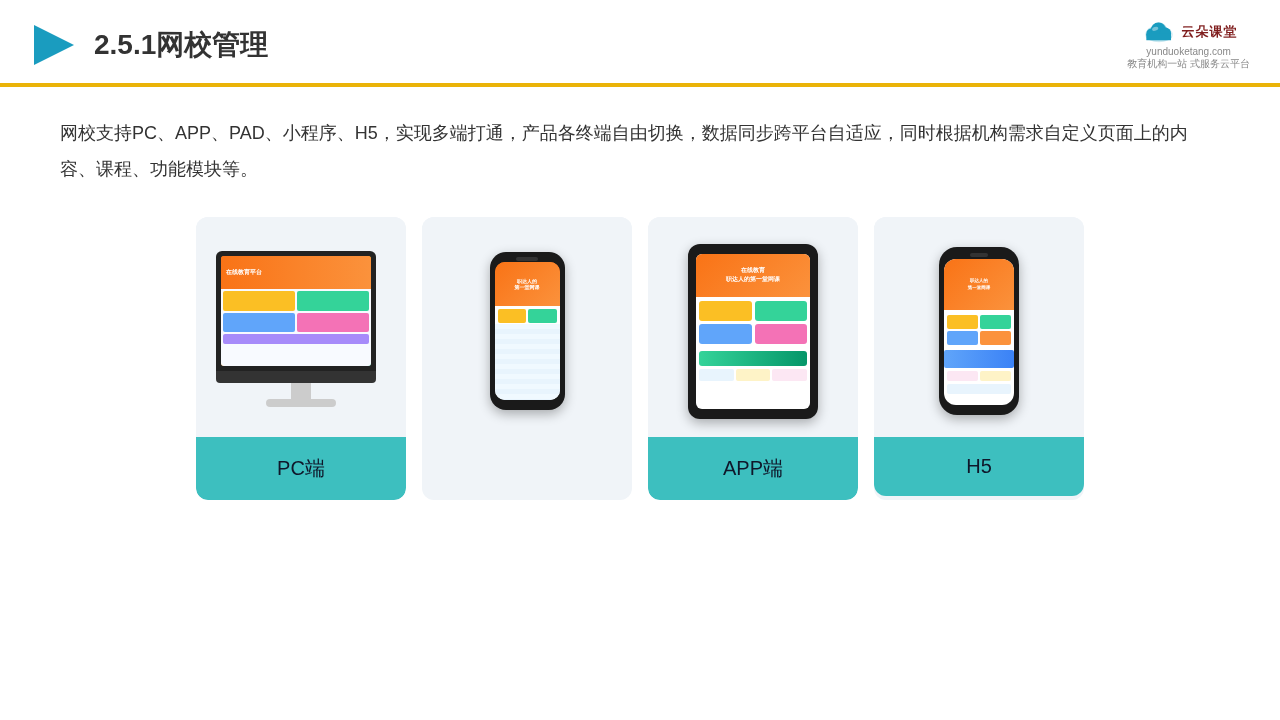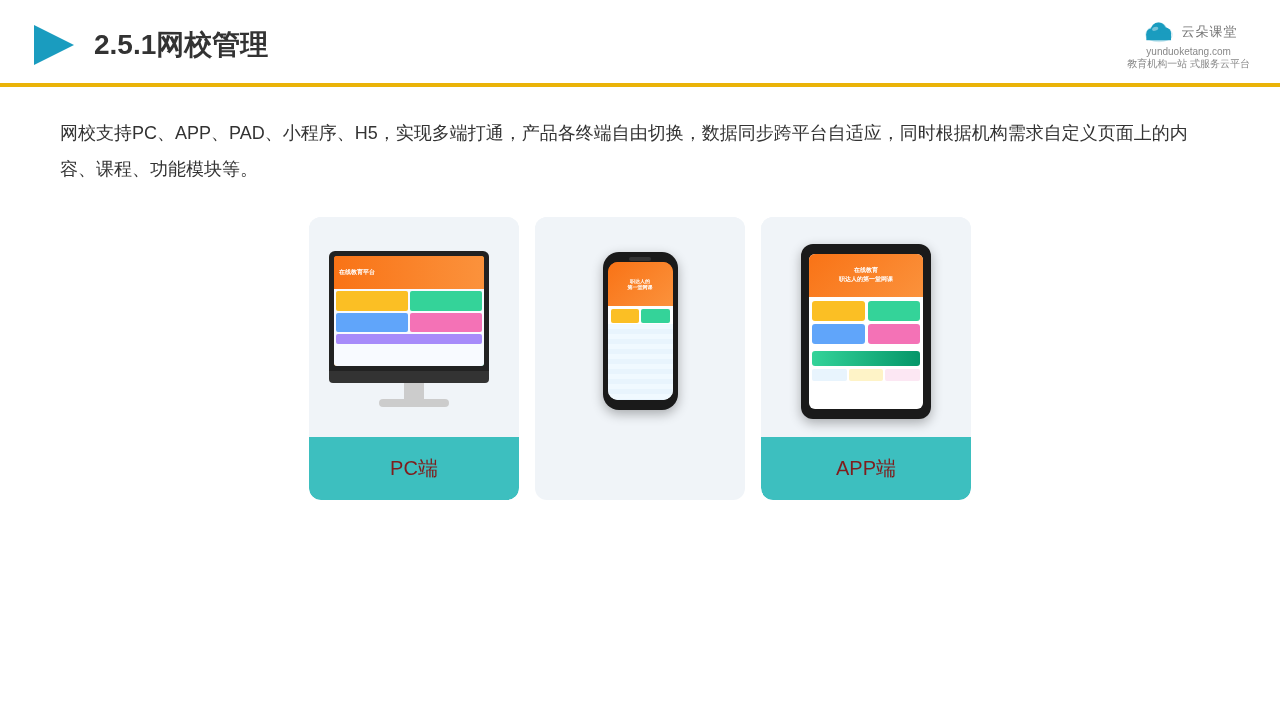--- a/index.html
+++ b/index.html
@@ -39,22 +39,22 @@
       flex-direction: column;
       align-items: center;
     }
     .logo-cloud {
       display: flex;
       align-items: center;
       gap: 4px;
     }
     .logo-text-main {
       font-size: 13px;
-      color: #737373;
-      font-weight: normal;
+      color: #7f1d1d;
+      font-weight: bold;
       letter-spacing: 1px;
     }
     .logo-sub {
       font-size: 10px;
       color: #888;
       text-align: center;
     }
 
     
     .description {
@@ -89,21 +89,21 @@
       display: flex;
       align-items: center;
       justify-content: center;
       padding: 16px 10px 8px 10px;
       background: #f0f4f8;
     }
 
     .card-label {
       width: 100%;
       background: #3dbfbf;
-      color: #7f1d1d;
+      color: #0f172a;
       text-align: center;
       font-size: 20px;
       font-weight: 500;
       padding: 18px 0;
       border-radius: 0 0 12px 12px;
     }
 
     
     
     .pc-monitor {
@@ -427,14 +427,38 @@
             <div style="height:12px;background:#fef3c7;border-radius:2px;"></div>
             <div style="height:12px;background:#fce7f3;border-radius:2px;"></div>
           </div>
         </div>
       </div>
     </div>
     <div class="card-label">APP端</div>
   </div>
 
 
+  <div class="card">
+    <div class="card-image-area">
+      <div class="phone-modern">
+        <div class="phone-modern-screen">
+          <div class="phone-modern-header">
+            <div class="phone-modern-header-text">职达人的<br>第一堂网课</div>
+          </div>
+          <div class="phone-modern-body">
+            <div class="phone-modern-item"></div>
+            <div class="phone-modern-item"></div>
+            <div class="phone-modern-item"></div>
+            <div class="phone-modern-item" style="background:#fb923c;"></div>
+          </div>
+          <div class="phone-banner" style="background:linear-gradient(90deg,#60a5fa,#3b82f6);"></div>
+          <div style="margin:3px;display:grid;grid-template-columns:1fr 1fr;gap:2px;">
+            <div style="height:10px;background:#fce7f3;border-radius:2px;"></div>
+            <div style="height:10px;background:#fef3c7;border-radius:2px;"></div>
+          </div>
+          <div style="margin:3px;height:10px;background:#e8f4fd;border-radius:2px;"></div>
+        </div>
+      </div>
+    </div>
+    <div class="card-label">H5</div>
+  </div>
 
 </div>
 
 </body></html>

